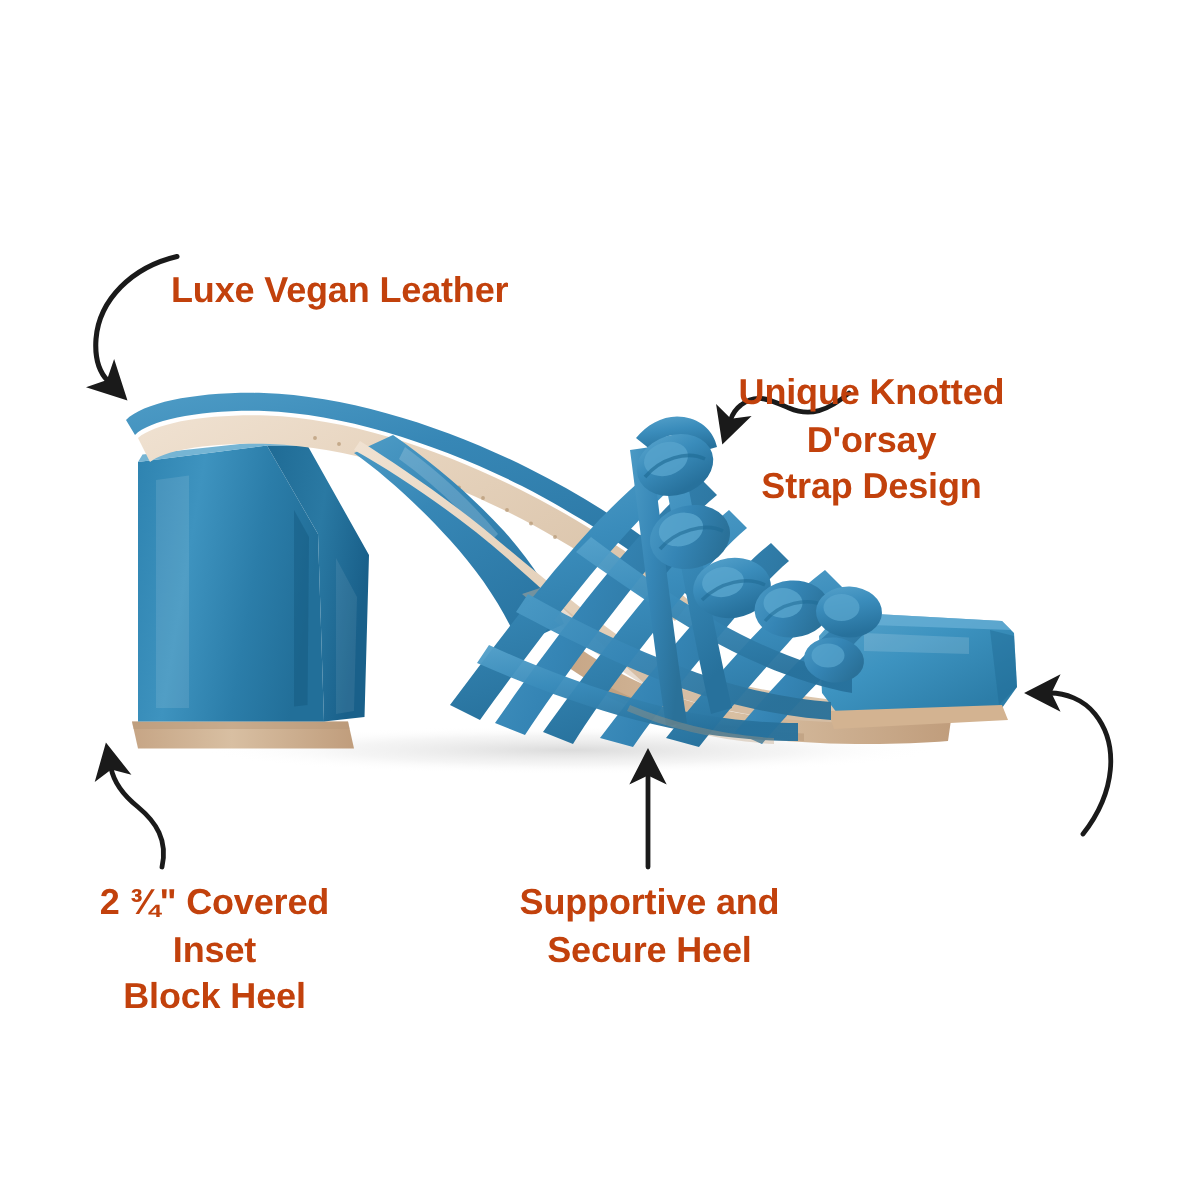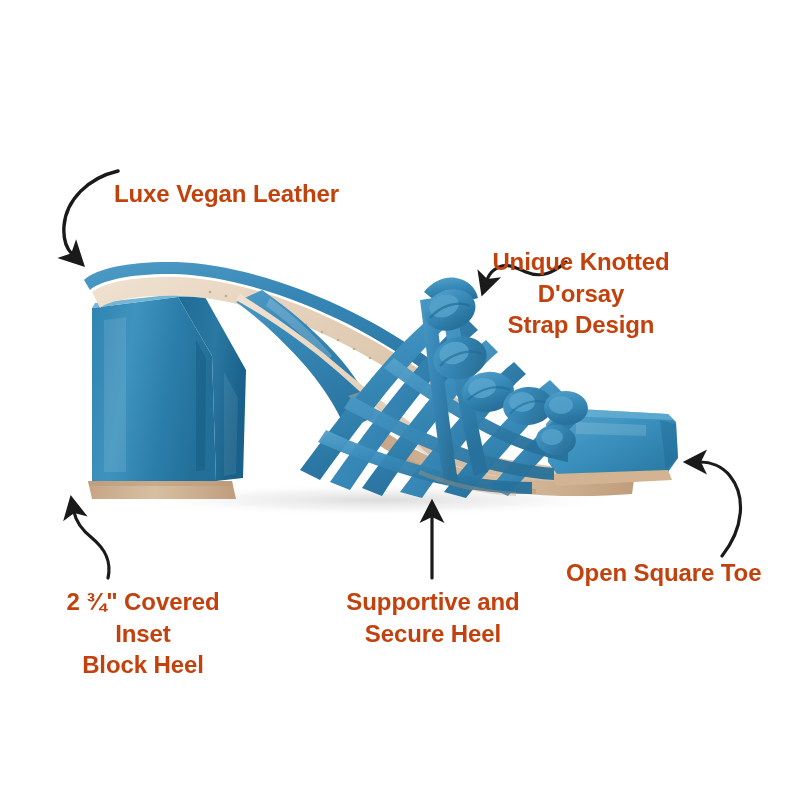--- a/index.html
+++ b/index.html
@@ -244,15 +244,14 @@
 
   <div id="c-knot" class="callout center">Unique Knotted D'orsay
 Strap Design</div>
 
   <div id="c-heel" class="callout center">2 ¾" Covered Inset
 Block Heel</div>
 
   <div id="c-upper" class="callout center">Supportive and
 Secure Heel</div>
 
-  <div id="c-toe" class="callout left">Open Square Toe</div>
 
 </div>
 
 </body></html>

